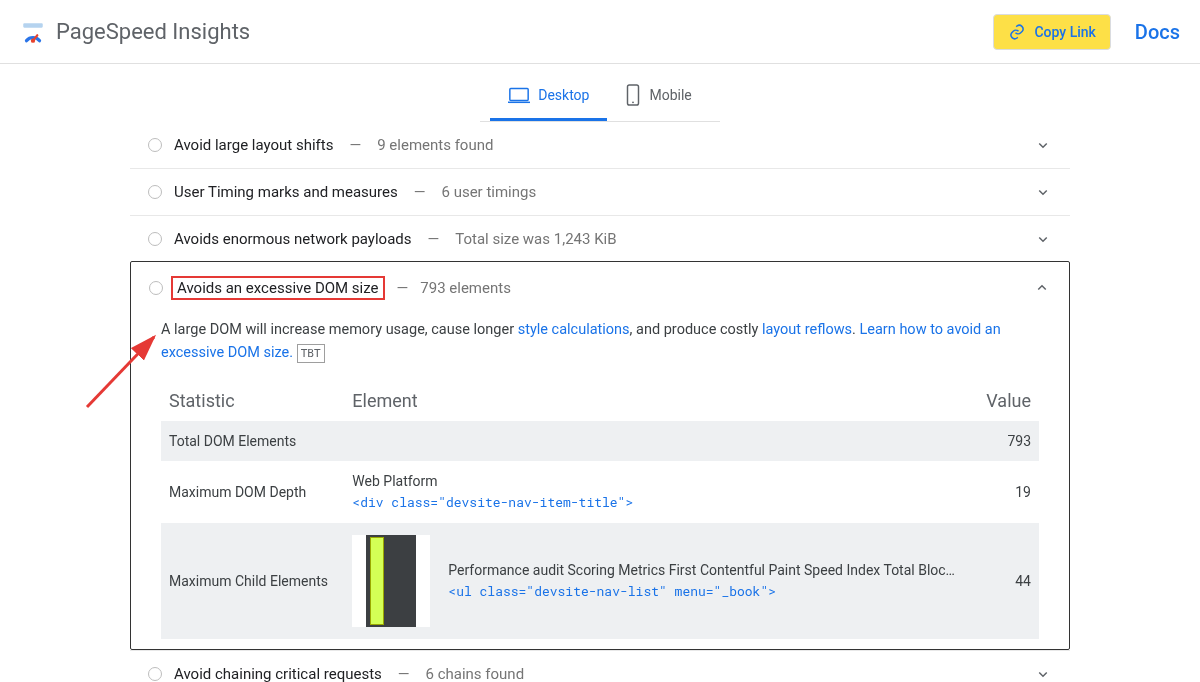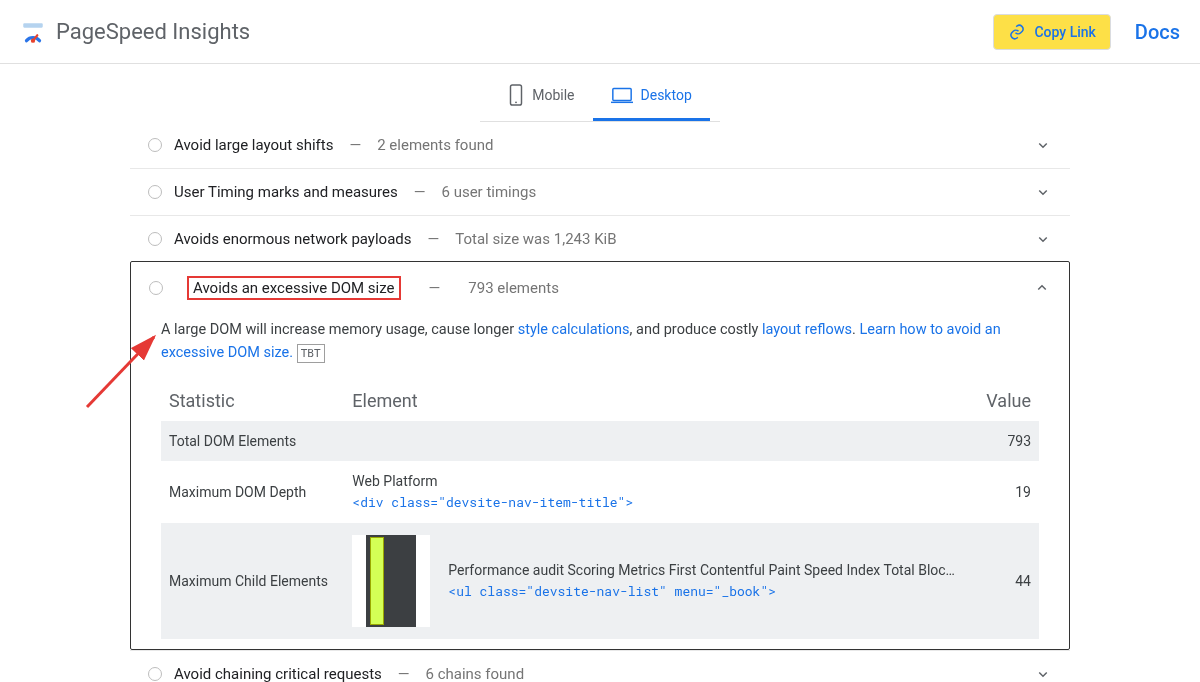--- a/index.html
+++ b/index.html
@@ -108,21 +108,21 @@
   
   .expanded-box {
     border: 1.5px solid #333;
     border-radius: 2px;
     margin-top: -1px;
   }
   .expanded-header {
     display: flex;
     align-items: center;
     padding: 14px 18px;
-    gap: 24px;
+    gap: 8px;
     cursor: pointer;
   }
   .highlight-box {
     border: 2px solid #e53935;
     padding: 1px 4px;
     display: inline-block;
   }
   .expanded-body {
     padding: 0px 30px 10px 30px;
   }
@@ -220,54 +220,54 @@
       <svg width="18" height="18" viewBox="0 0 24 24">
         <path fill="none" stroke="#1a73e8" stroke-width="2" d="M10 13a5 5 0 0 0 7 0l2-2a5 5 0 0 0-7-7l-1 1M14 11a5 5 0 0 0-7 0l-2 2a5 5 0 0 0 7 7l1-1"></path>
       </svg>
       <span>Copy Link</span>
     </button>
     <a href="#" class="docs-link">Docs</a>
   </div>
 </div>
 
 <div class="tabs">
+  <div class="tab active">
+    <svg width="22" height="18" viewBox="0 0 24 18">
+      <rect x="2" y="2" width="20" height="13" rx="1" fill="none" stroke="#1a73e8" stroke-width="1.6"></rect>
+      <line x1="0" y1="17" x2="24" y2="17" stroke="#1a73e8" stroke-width="1.6"></line>
+    </svg>
+    <span>Desktop</span>
+  </div>
   <div class="tab">
     <svg width="16" height="22" viewBox="0 0 16 24">
       <rect x="2" y="1" width="12" height="22" rx="2" fill="none" stroke="#5f6368" stroke-width="1.6"></rect>
       <circle cx="8" cy="20" r="1" fill="#5f6368"></circle>
     </svg>
     <span>Mobile</span>
-  </div>
-  <div class="tab active">
-    <svg width="22" height="18" viewBox="0 0 24 18">
-      <rect x="2" y="2" width="20" height="13" rx="1" fill="none" stroke="#1a73e8" stroke-width="1.6"></rect>
-      <line x1="0" y1="17" x2="24" y2="17" stroke="#1a73e8" stroke-width="1.6"></line>
-    </svg>
-    <span>Desktop</span>
   </div>
 </div>
 
 <div class="container main-wrap">
 
   <svg class="red-arrow" width="90" height="90">
     <defs>
       <marker id="ah" markerWidth="10" markerHeight="10" refX="8" refY="3" orient="auto">
         <path d="M0,0 L9,3 L0,6 Z" fill="#e53935"></path>
       </marker>
     </defs>
     <line x1="5" y1="85" x2="72" y2="15" stroke="#e53935" stroke-width="3" marker-end="url(#ah)"></line>
   </svg>
 
   <div class="audit-list">
 
     <div class="audit-row first">
       <span class="status-circle"></span>
       <span class="audit-title">Avoid large layout shifts</span>
       <span class="dash">—</span>
-      <span class="audit-sub">2 elements found</span>
+      <span class="audit-sub">9 elements found</span>
       <svg class="chevron" width="18" height="18" viewBox="0 0 24 24">
           <path d="M7 10l5 5 5-5" fill="none" stroke="#5f6368" stroke-width="2"></path>
         </svg>
     </div>
 
     <div class="audit-row">
       <span class="status-circle"></span>
       <span class="audit-title">User Timing marks and measures</span>
       <span class="dash">—</span>
       <span class="audit-sub">6 user timings</span>

